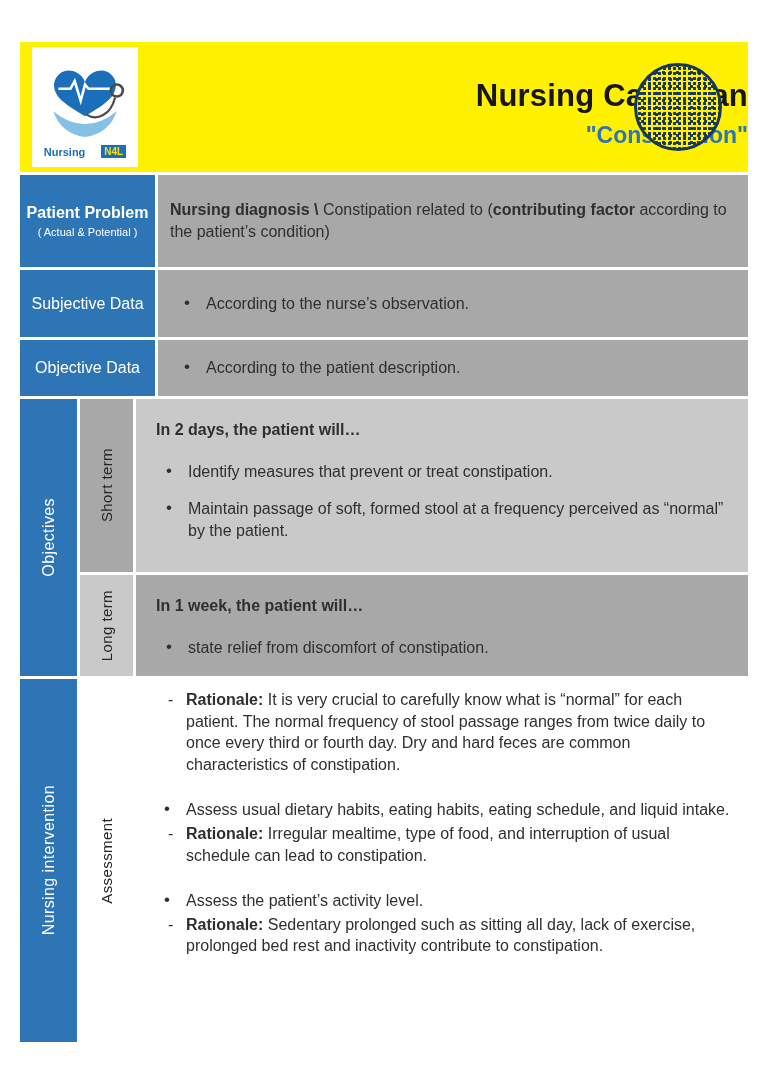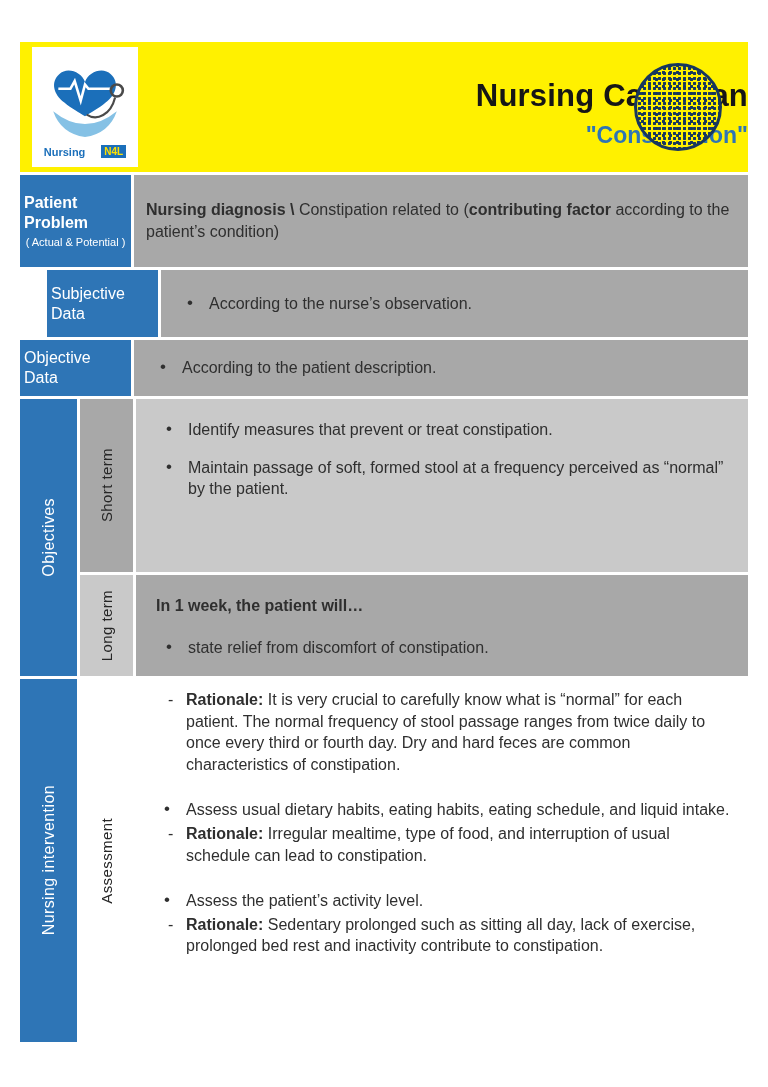--- a/index.html
+++ b/index.html
@@ -24,32 +24,32 @@
   .qr{position:absolute; right:26px; top:21px; width:88px; height:88px; border-radius:50%;
       background-color:var(--yellow);
       background-image:
         radial-gradient(var(--navy) 1.4px, transparent 1.6px),
         radial-gradient(var(--navy) 1.4px, transparent 1.6px);
       background-size:5px 5px, 7px 7px; background-position:0 0, 2px 3px;
       border:3px solid var(--navy);}
 
   
   .row{display:flex; margin-top:3px;}
-  .labelcell{width:111px; margin-right:3px; background:var(--blue); color:#ffffff;
+  .labelcell{width:135px; margin-right:3px; background:var(--blue); color:#ffffff;
              display:flex; flex-direction:column; align-items:center; justify-content:center;
-             text-align:left; font-size:16px; line-height:1.25; padding:4px;}
+             text-align:right; font-size:16px; line-height:1.25; padding:4px;}
   .lab-main{font-weight:bold;}
   .lab-note{font-size:11px; margin-top:3px;}
   .contentcell{flex:1; min-width:0; color:var(--text); font-size:16px; line-height:1.35;}
   .bg-med{background:var(--gray-med);}
   .bg-light{background:var(--gray-light);}
   .bg-blue{background:var(--blue);}
   .bg-white{background:#ffffff;}
 
-  .r1{height:92px;} .r2{height:67px;margin-left:27px;} .r3{height:56px;}
+  .r1{height:92px;} .r2{height:67px;} .r3{height:56px;}
   .center-v{display:flex; align-items:center; padding:8px 12px;}
   .diag-p b{font-weight:bold;}
 
   
   .acol{width:57px; margin-right:3px; display:flex; align-items:center; justify-content:center;}
   .bcol{width:53px; margin-right:3px; display:flex; align-items:center; justify-content:center;}
   .vtext{writing-mode:vertical-rl; transform:rotate(180deg); white-space:nowrap;
          font-size:16px; color:#ffffff; letter-spacing:0.4px;}
   .vtext.dark{color:#262626; font-size:15px;}
 
@@ -133,20 +133,21 @@
     <div class="row">
       <div class="acol bg-blue">
         <span class="vtext">Objectives</span>
       </div>
       <div class="sub">
         <div class="subrow short">
           <div class="bcol bg-med">
             <span class="vtext dark">Short term</span>
           </div>
           <div class="contentcell bg-light stack">
+            <p class="hd">In 2 days, the patient will…</p>
             <ul class="bullets">
               <li>Identify measures that prevent or treat constipation.</li>
               <li>Maintain passage of soft, formed stool at a frequency perceived as “normal” by the patient.</li>
             </ul>
           </div>
         </div>
         <div class="subrow long">
           <div class="bcol bg-light">
             <span class="vtext dark">Long term</span>
           </div>

